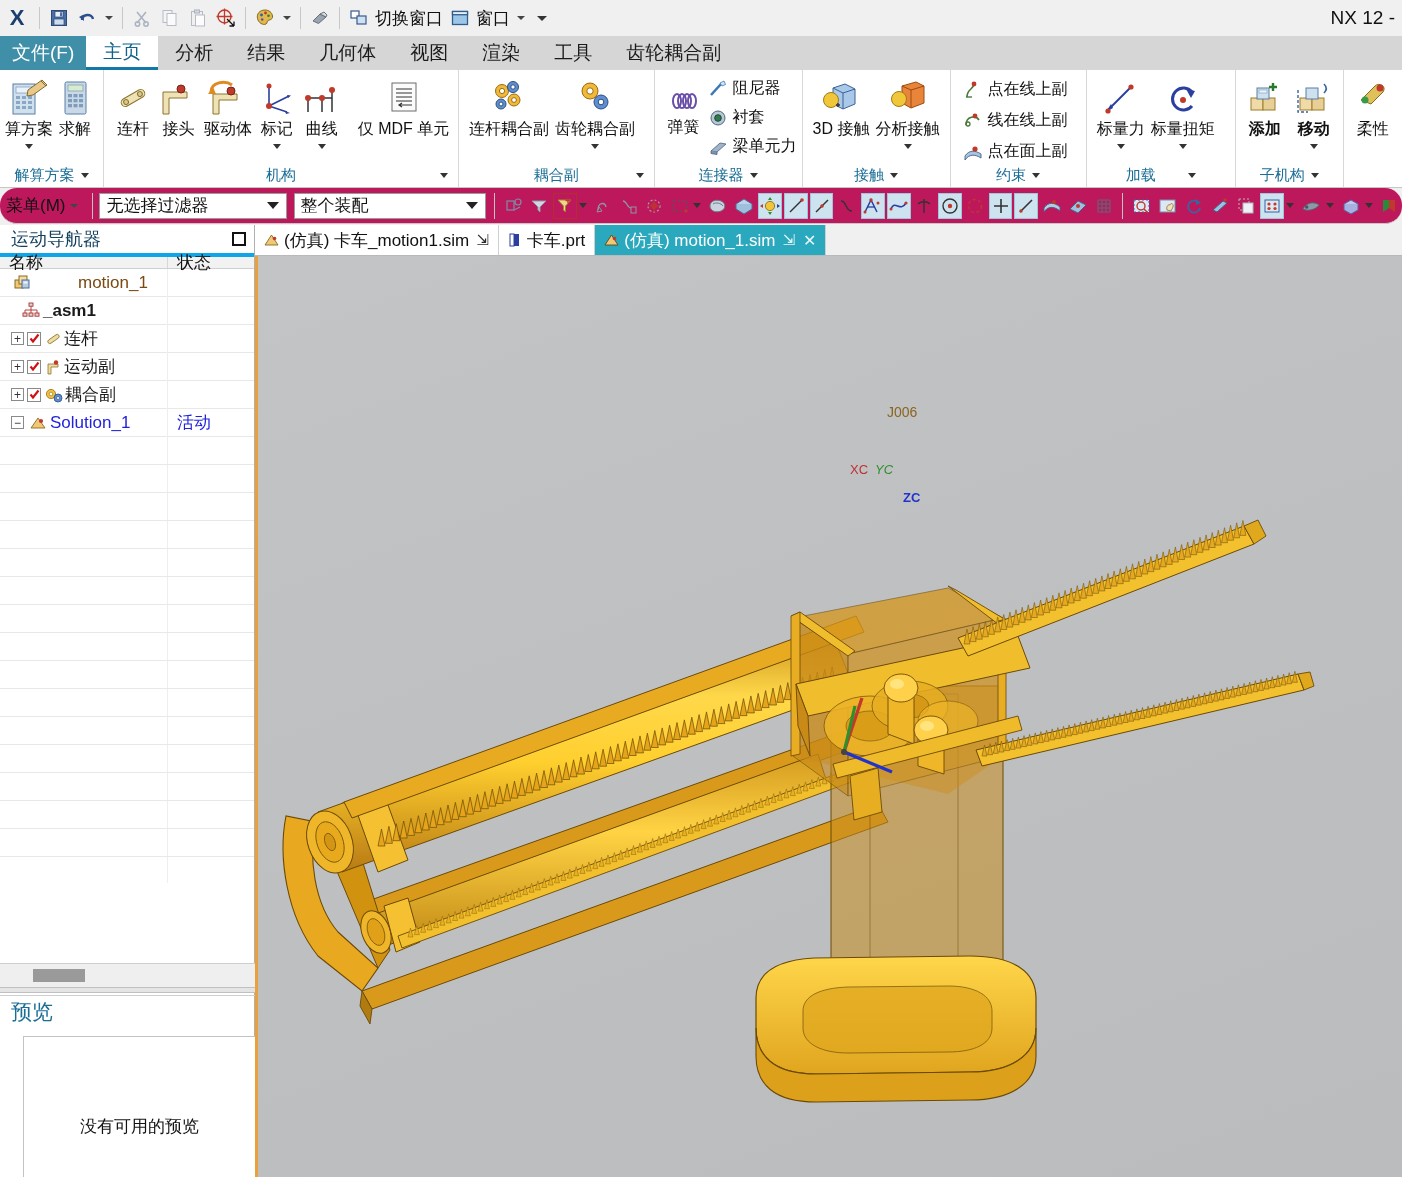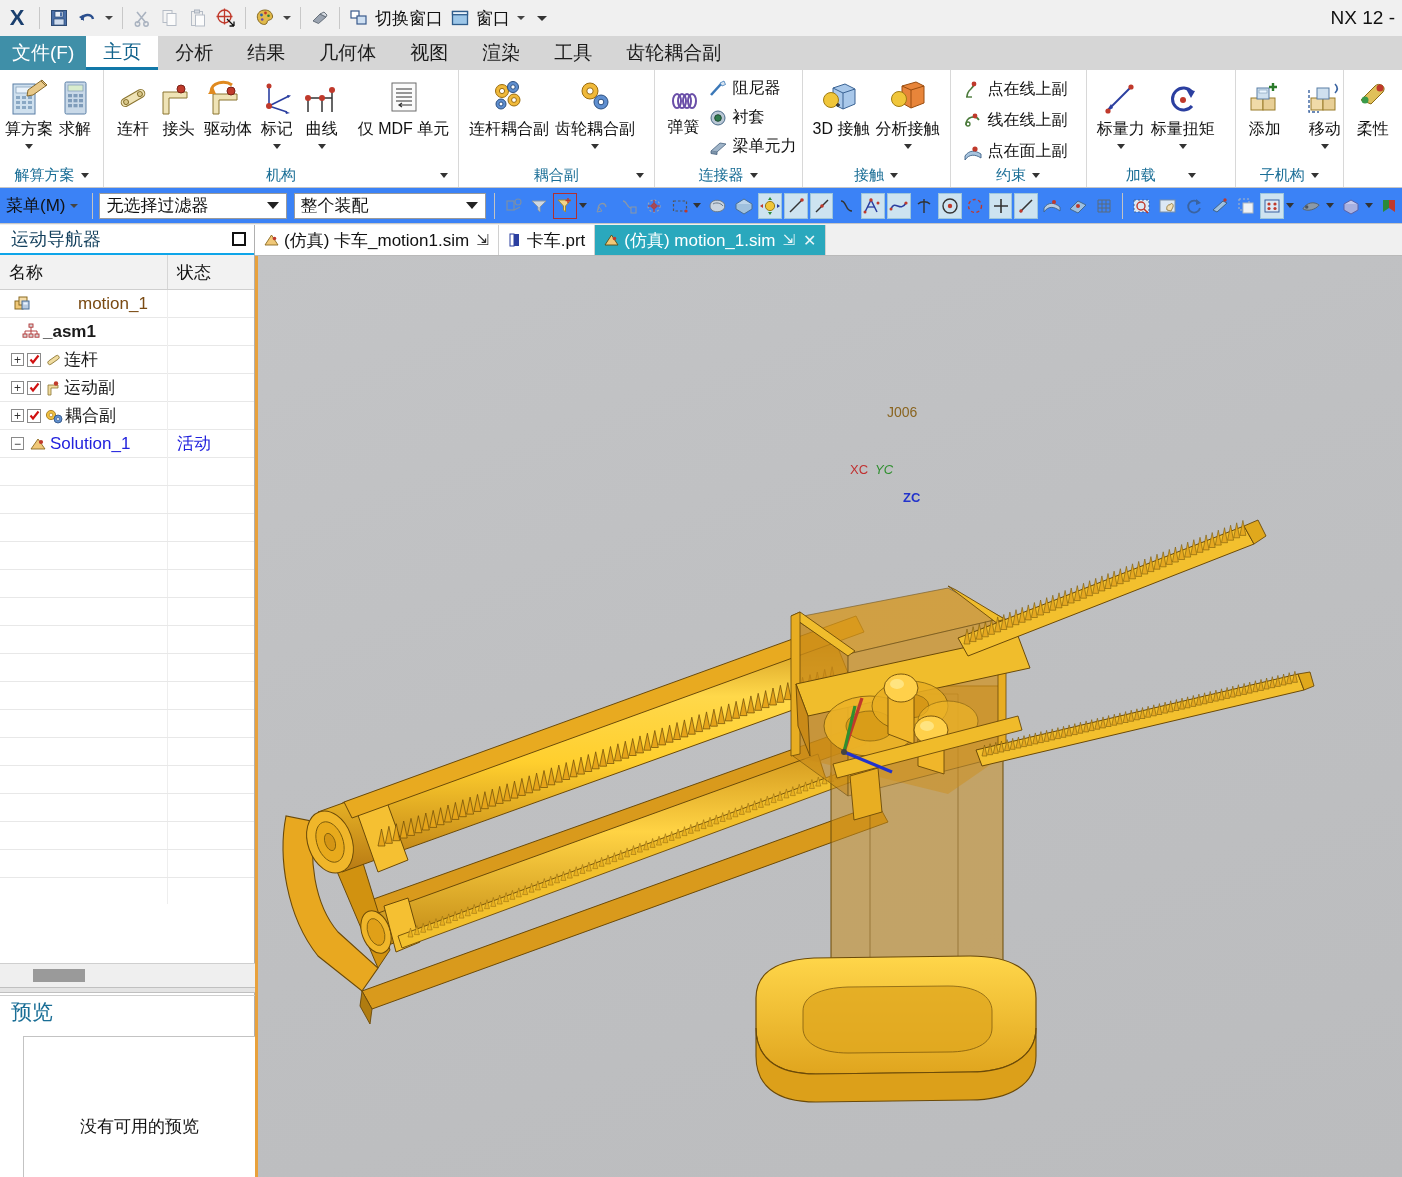--- a/index.html
+++ b/index.html
@@ -94,22 +94,23 @@
     width: 0; height: 0; border-left: 4px solid transparent; border-right: 4px solid transparent;
     border-top: 5px solid #333; margin-top: 4px;
   }
   .smallcol { display: flex; flex-direction: column; justify-content: flex-start; padding-top: 2px; gap: 4px; }
   .smallbtn { display: flex; align-items: center; gap: 5px; height: 25px; }
   .smallbtn .lbl { font-size: 16px; color: #111; white-space: nowrap; }
 
   
   .selbar {
     position: absolute; left: 0; top: 188px; width: 1402px; height: 36px;
-    background: #3b82f6; display: flex; align-items: center; padding-left: 2px;
+    background: #be185d; display: flex; align-items: center; padding-left: 2px;
     border-bottom: 1px solid #c6c6c6;
+    border-radius: 17px;
   }
   .menu-btn { display: flex; align-items: center; font-size: 17px; color: #111; padding: 0 4px; white-space: nowrap; }
   .menu-btn .tb-caret { margin-left: 5px; }
   .vsep { width: 1px; height: 26px; background: #c3c3c3; margin: 0 6px; }
   .combo {
     height: 26px; border: 1px solid #9a9a9a; background: #ffffff;
     display: flex; align-items: center; font-size: 17px; color: #111;
     padding: 0 4px 0 6px; position: relative;
   }
   .combo .cval { flex: 1; white-space: nowrap; overflow: hidden; }
@@ -149,22 +150,22 @@
   }
   .nav-header {
     height: 28px; display: flex; align-items: center; justify-content: space-between;
     padding: 0 8px 0 11px; background: #ffffff;
   }
   .nav-header .nh-title { font-size: 18px; color: #123f5c; }
   .nav-header .nh-box {
     width: 14px; height: 14px; border: 2px solid #111; background: #fff;
   }
   .tree-head {
-    display: flex; height: 37px; background: #f2f2f2;
-    border-top: 2px solid #0ea5e9; border-bottom: 1px solid #cfcfcf;
+    display: flex; height: 16px; background: #f2f2f2;
+    border-top: 4px solid #0ea5e9; border-bottom: 1px solid #cfcfcf;
   }
   .tree-head .th {
     font-size: 17px; color: #111; display: flex; align-items: center; padding-left: 9px;
   }
   .th.c1 { width: 168px; border-right: 1px solid #d6d6d6; }
   .th.c2 { flex: 1; }
   .trow { display: flex; height: 28px; border-bottom: 1px solid #e8e8e8; align-items: center; }
   .trow .tc1 { width: 168px; display: flex; align-items: center; height: 28px; border-right: 1px solid #eeeeee; overflow: hidden; }
   .trow .tc2 { flex: 1; display: flex; align-items: center; font-size: 17px; padding-left: 9px; }
   .expander {
@@ -622,21 +623,21 @@
           <span class="dcaret"></span>
         </div>
       </div>
       <div class="rgroup-label">
         <span>加载</span>
         <span class="gcaret" style="margin-left:26px;"></span>
       </div>
     </div>
 
     <div class="rgroup" style="width:108px;">
-      <div class="rgroup-body" style="gap:16px;">
+      <div class="rgroup-body" style="gap:5px;font-weight:bold;">
         <div class="bigbtn">
           <span class="glyph">
             <svg width="40" height="40" viewBox="0 0 40 40">
               <rect x="6" y="20" width="12" height="12" fill="#f0dba8" stroke="#9a7c2a"></rect>
               <rect x="18" y="20" width="12" height="12" fill="#e8cf96" stroke="#9a7c2a"></rect>
               <rect x="12" y="10" width="12" height="11" fill="#cfe0ee" stroke="#5a7fa6"></rect>
               <rect x="14" y="12" width="8" height="3" fill="#eaf5ff" stroke="#7c99b5" stroke-width=".6"></rect>
               <path d="M28 5 L28 13 M24 9 L32 9" stroke="#2a7a2a" stroke-width="2.4"></path>
             </svg>
           </span>

